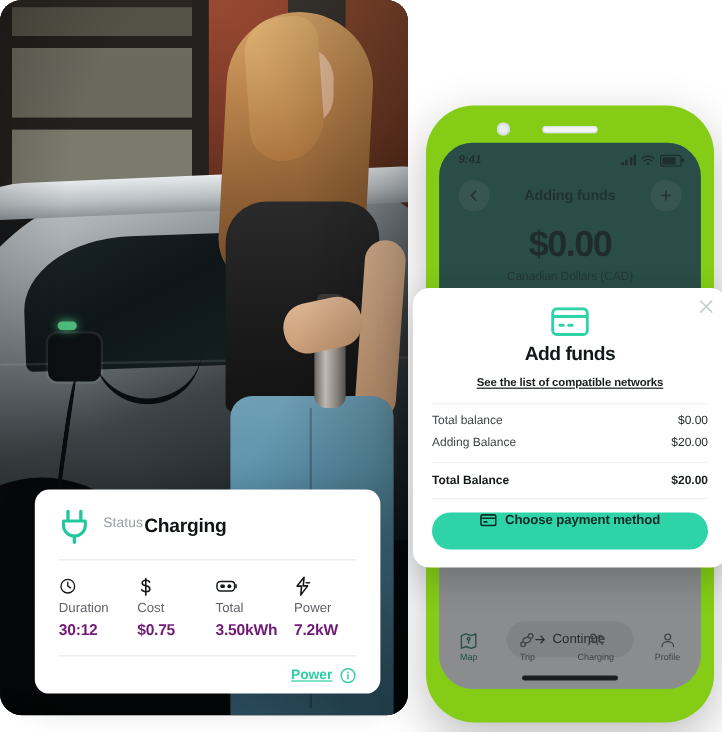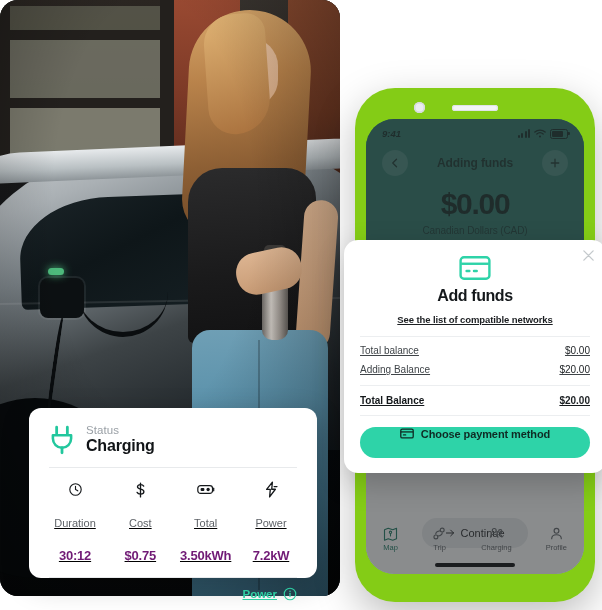--- a/index.html
+++ b/index.html
@@ -149,26 +149,26 @@
 
   
   .status-card{
     position:absolute;left:29px;top:408px;width:288px;height:170px;
     background:#fff;border-radius:12px;
     box-shadow:0 8px 28px rgba(0,0,0,.22);
     padding:0;box-sizing:border-box;
   }
   .sc-top{display:flex;align-items:center;gap:11px;padding:16px 20px 12px 20px;}
   .sc-plug{width:26px;height:30px;flex:none;}
-  .sc-labels{display:flex;flex-direction:column;gap:1px;}
+  .sc-labels{display:flex;gap:1px;}
   .sc-status-label{font-size:11.5px;color:#9aa0a6;letter-spacing:.1px;}
   .sc-status-value{font-size:16px;font-weight:bold;color:#111417;letter-spacing:-.2px;}
   .sc-divider{height:1px;background:#e8eaec;margin:0 20px;}
   .sc-metrics{display:flex;justify-content:space-between;padding:13px 20px 14px 20px;}
-  .metric{display:flex;flex-direction:column;align-items:center;gap:19px;min-width:52px;text-decoration:underline;}
+  .metric{display:flex;flex-direction:column;align-items:flex-start;gap:4px;min-width:52px;}
   .metric .ico{height:17px;display:flex;align-items:center;justify-content:center;color:#15181b;}
   .metric .m-label{font-size:11px;color:#5f6368;}
   .metric .m-value{font-size:13px;font-weight:bold;color:#701a75;letter-spacing:-.2px;}
   .sc-bottom{display:flex;justify-content:flex-end;align-items:center;gap:6px;padding:9px 20px 0 20px;}
   .help-link{font-size:11.5px;color:#2ecfa3;text-decoration:underline;cursor:pointer;font-weight:600;}
   .info-ico{width:14px;height:14px;color:#2ecfa3;}
 
   
   .phone{
     position:absolute;left:355px;top:88px;width:240px;height:514px;
@@ -265,21 +265,21 @@
   .modal-close{
     position:absolute;right:11px;top:9px;width:13px;height:13px;color:#c4c9cc;cursor:pointer;
   }
   .card-ico{display:flex;justify-content:center;margin-top:2px;}
   .modal-title{text-align:center;font-size:16px;font-weight:bold;color:#14181b;margin-top:7px;letter-spacing:-.4px;}
   .modal-link{
     display:block;text-align:center;font-size:9.5px;font-weight:bold;color:#1b1e21;
     text-decoration:underline;margin-top:9px;cursor:pointer;letter-spacing:-.1px;
   }
   .m-div{height:1px;background:#eceef0;margin:11px 0 0 0;}
-  .m-row{display:flex;justify-content:space-between;align-items:center;padding:8px 0 0 0;font-size:10px;color:#3f4448;text-decoration:underline;}
+  .m-row{display:flex;justify-content:space-between;align-items:center;padding:8px 0 0 0;font-size:10px;color:#3f4448;}
   .m-row.total{font-weight:bold;color:#14181b;padding-top:9px;}
   .m-row.total .m-amt{font-weight:bold;}
   .m-amt{color:#1b1f22;}
   .m-div2{height:1px;background:#eceef0;margin:10px 0 0 0;}
   .m-div3{height:1px;background:#eceef0;margin:9px 0 0 0;}
   .pay-btn{
     margin-top:11px;width:100%;height:31px;border:none;border-radius:16px;
     background:#2ed3a8;color:#0f2b24;font-size:11px;font-weight:bold;
     display:flex;align-items:flex-start;justify-content:center;gap:7px;cursor:pointer;
     font-family:"Liberation Sans", sans-serif;letter-spacing:-.1px;

